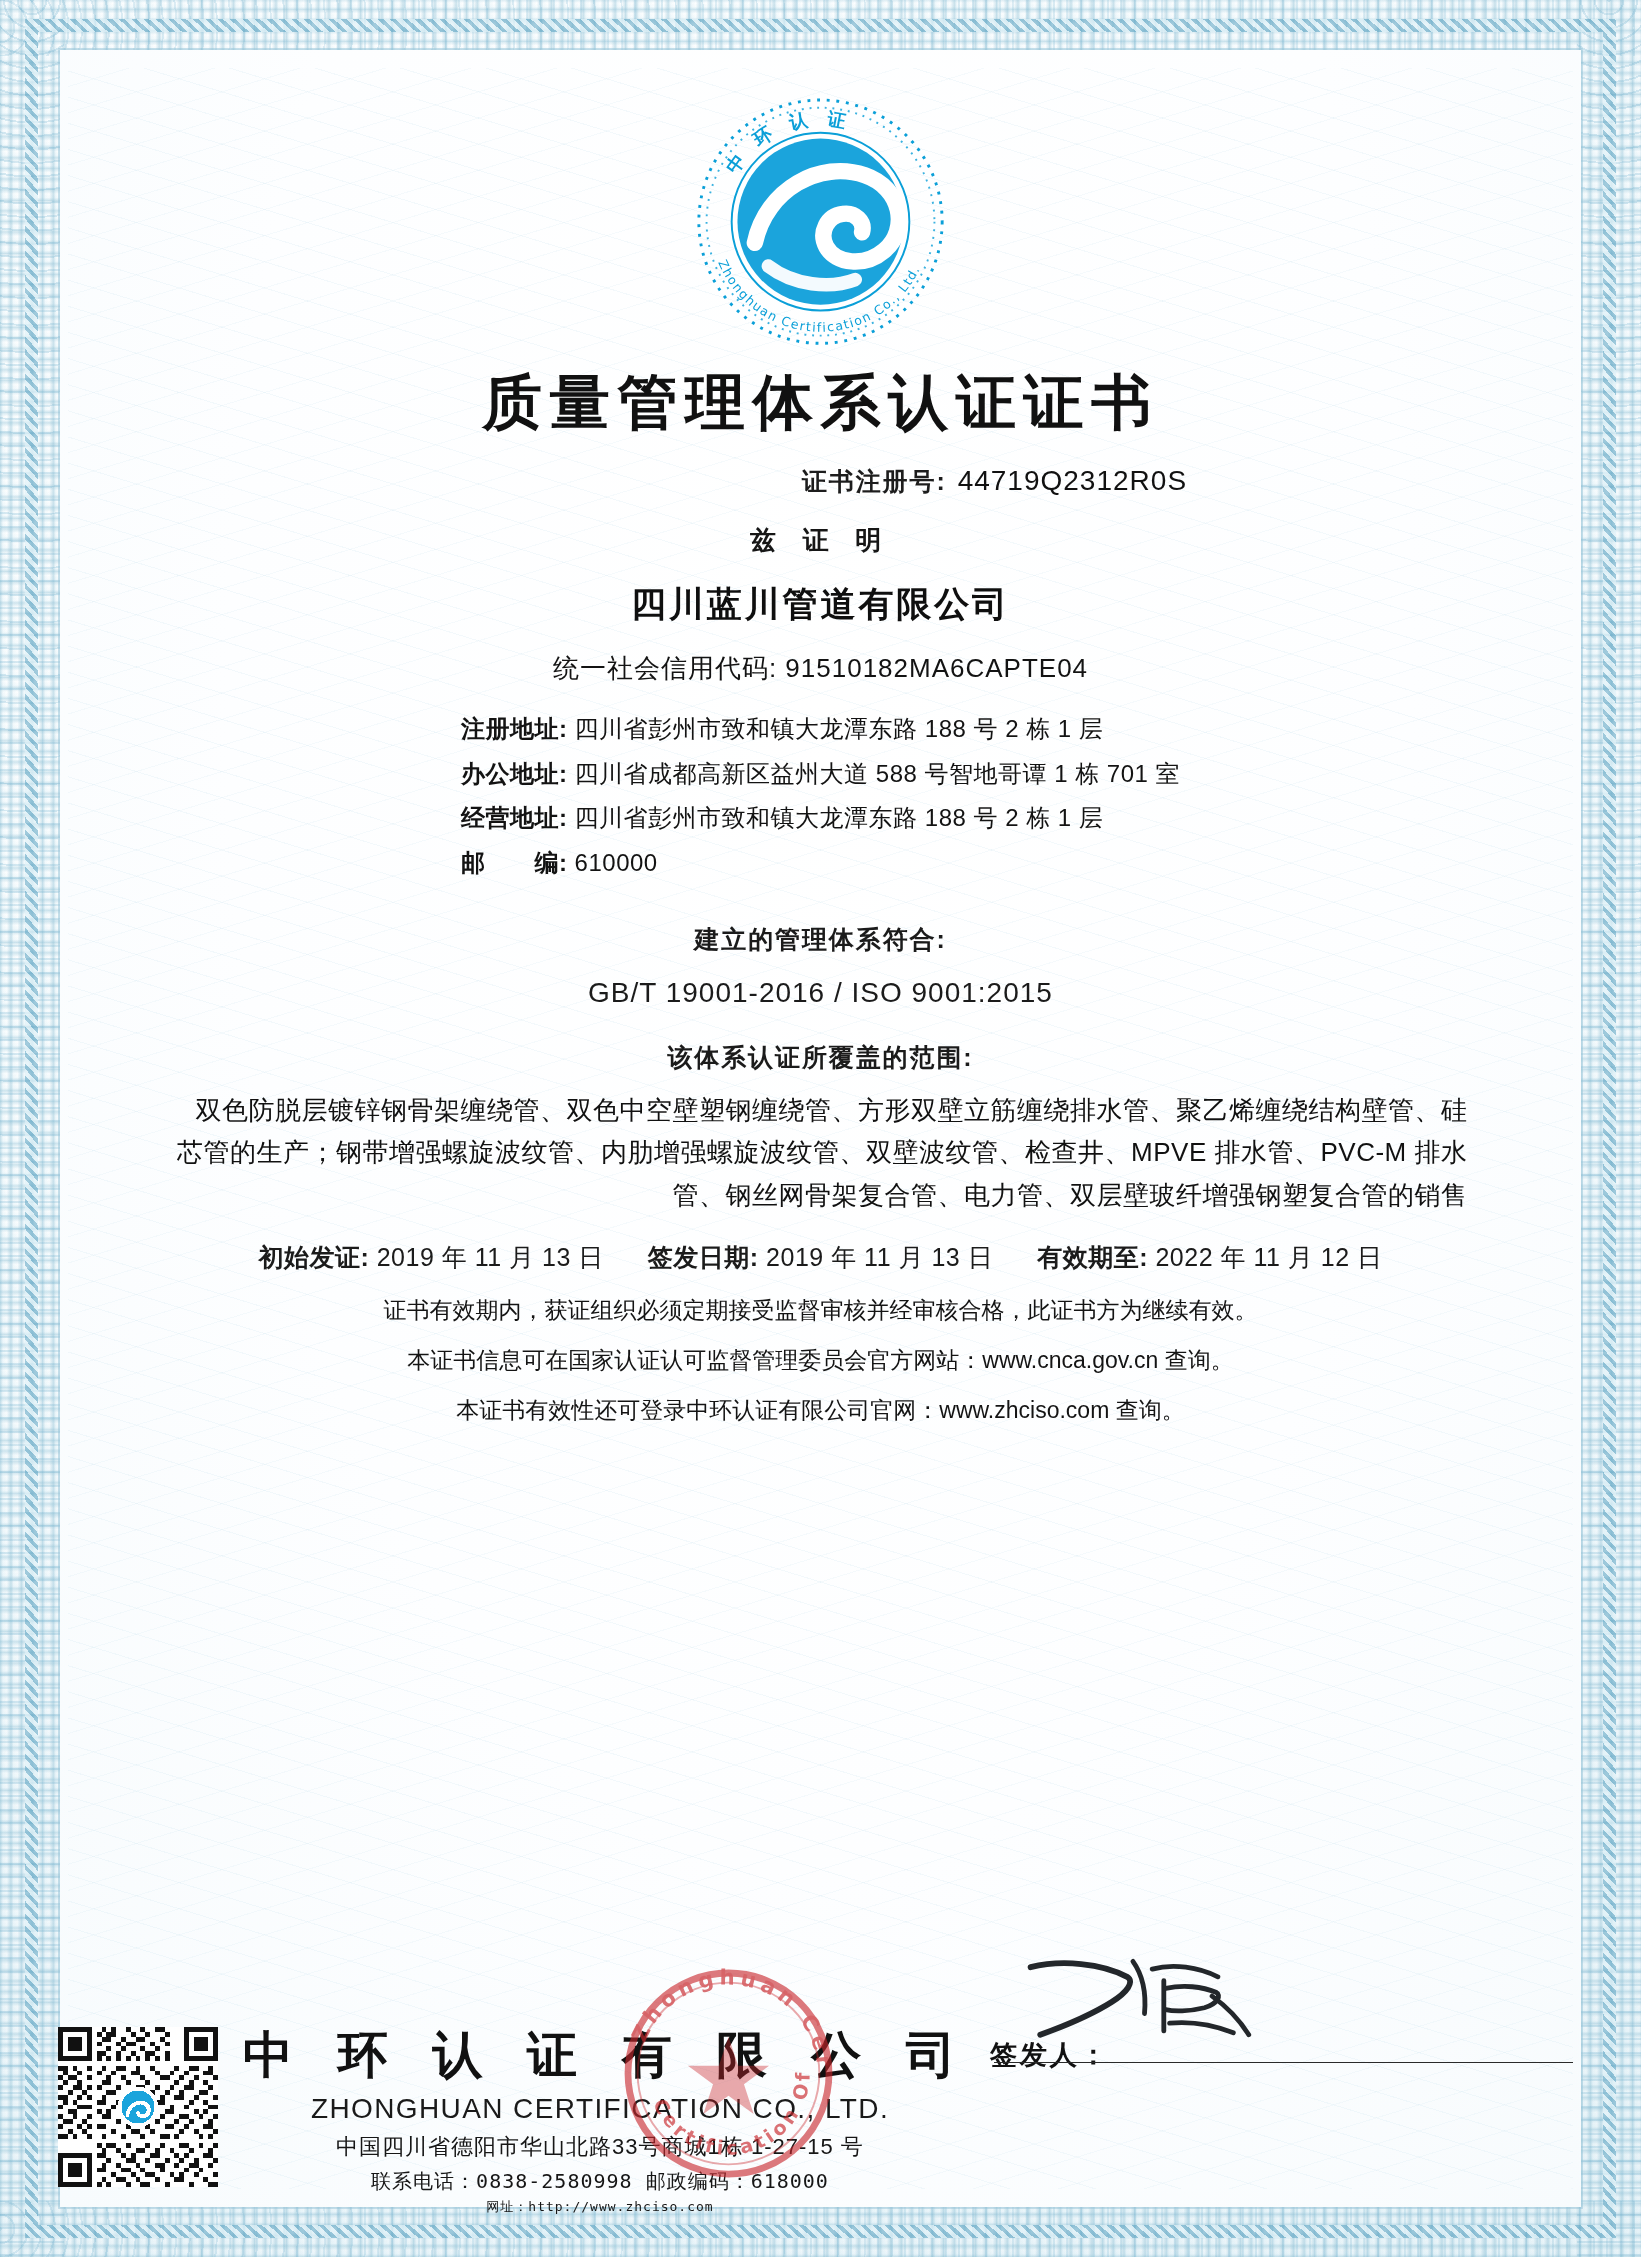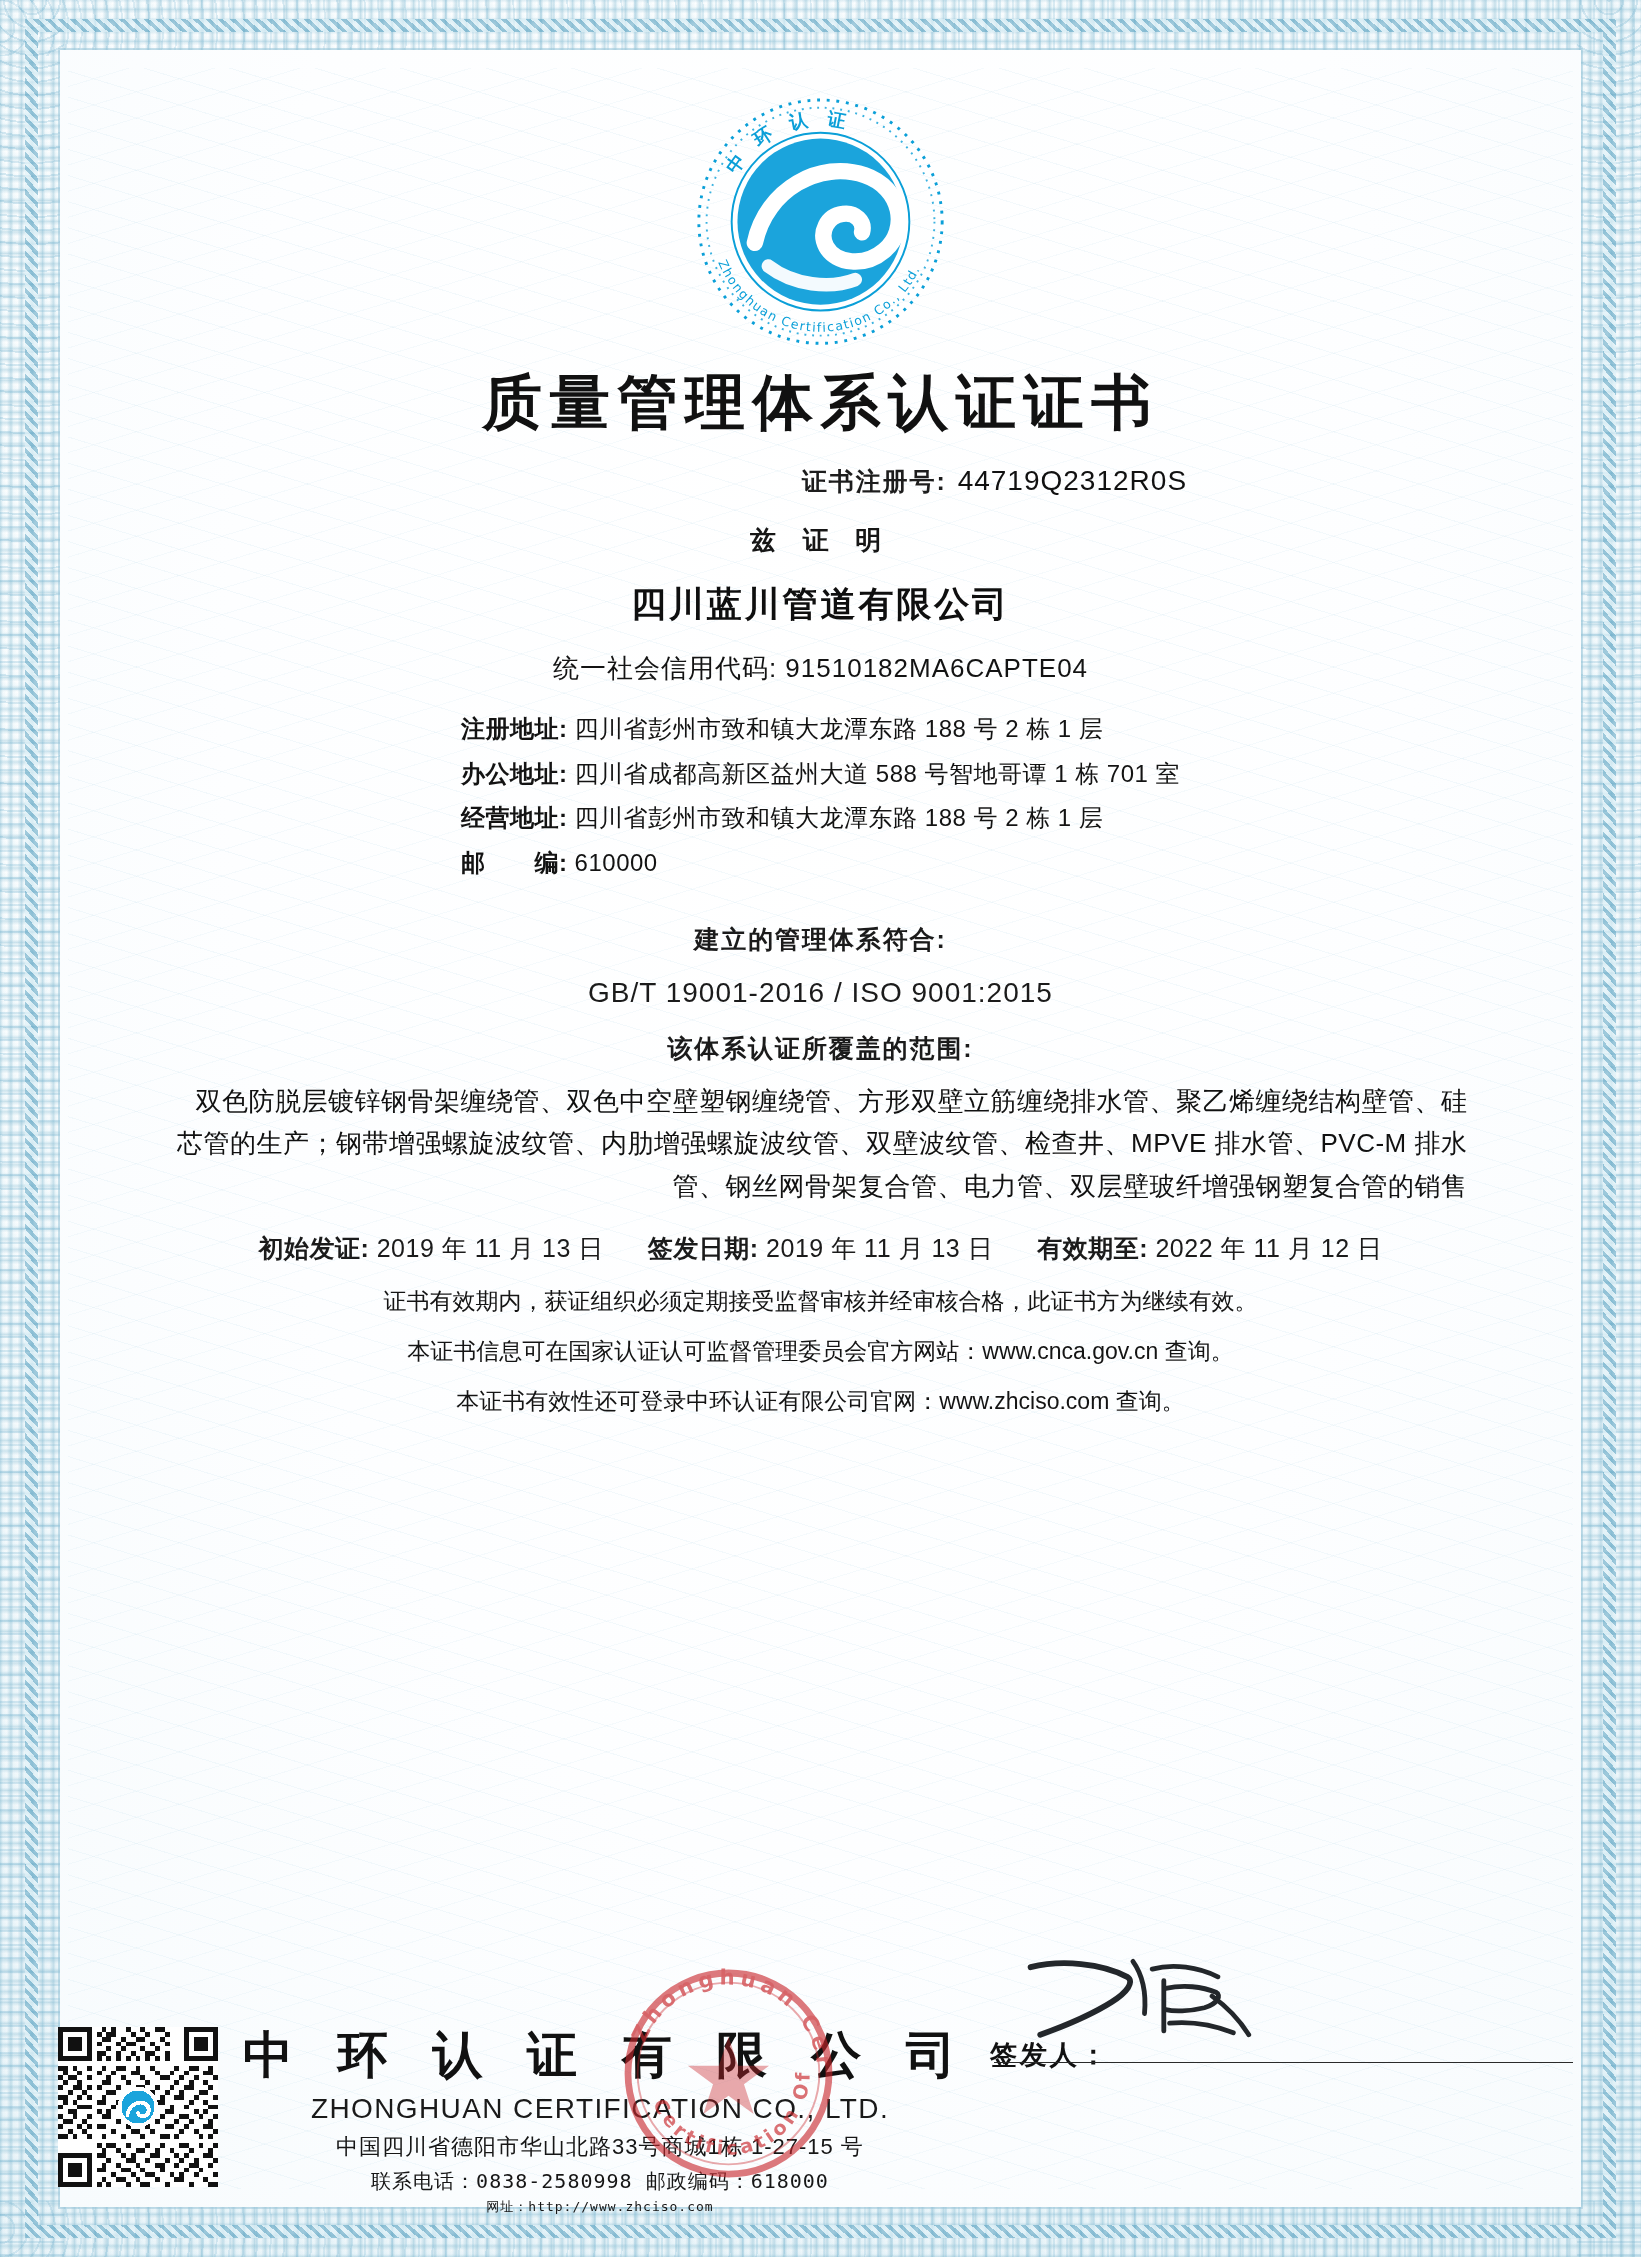--- a/index.html
+++ b/index.html
@@ -174,21 +174,21 @@
     font-weight: 600;
     letter-spacing: 1.9px;
     text-align: center;
   }
   .standard {
     margin-top: 21px;
     font-size: 28px;
     letter-spacing: 1px;
   }
   .scope-head {
-    margin-top: 23px;
+    margin-top: 32px;
     font-size: 25px;
     font-weight: 600;
     letter-spacing: 1.9px;
   }
   .scope-text {
     margin-top: 15.4px;
     width: 1294px;
     text-align: right;
     font-size: 26px;
     line-height: 1.62;

